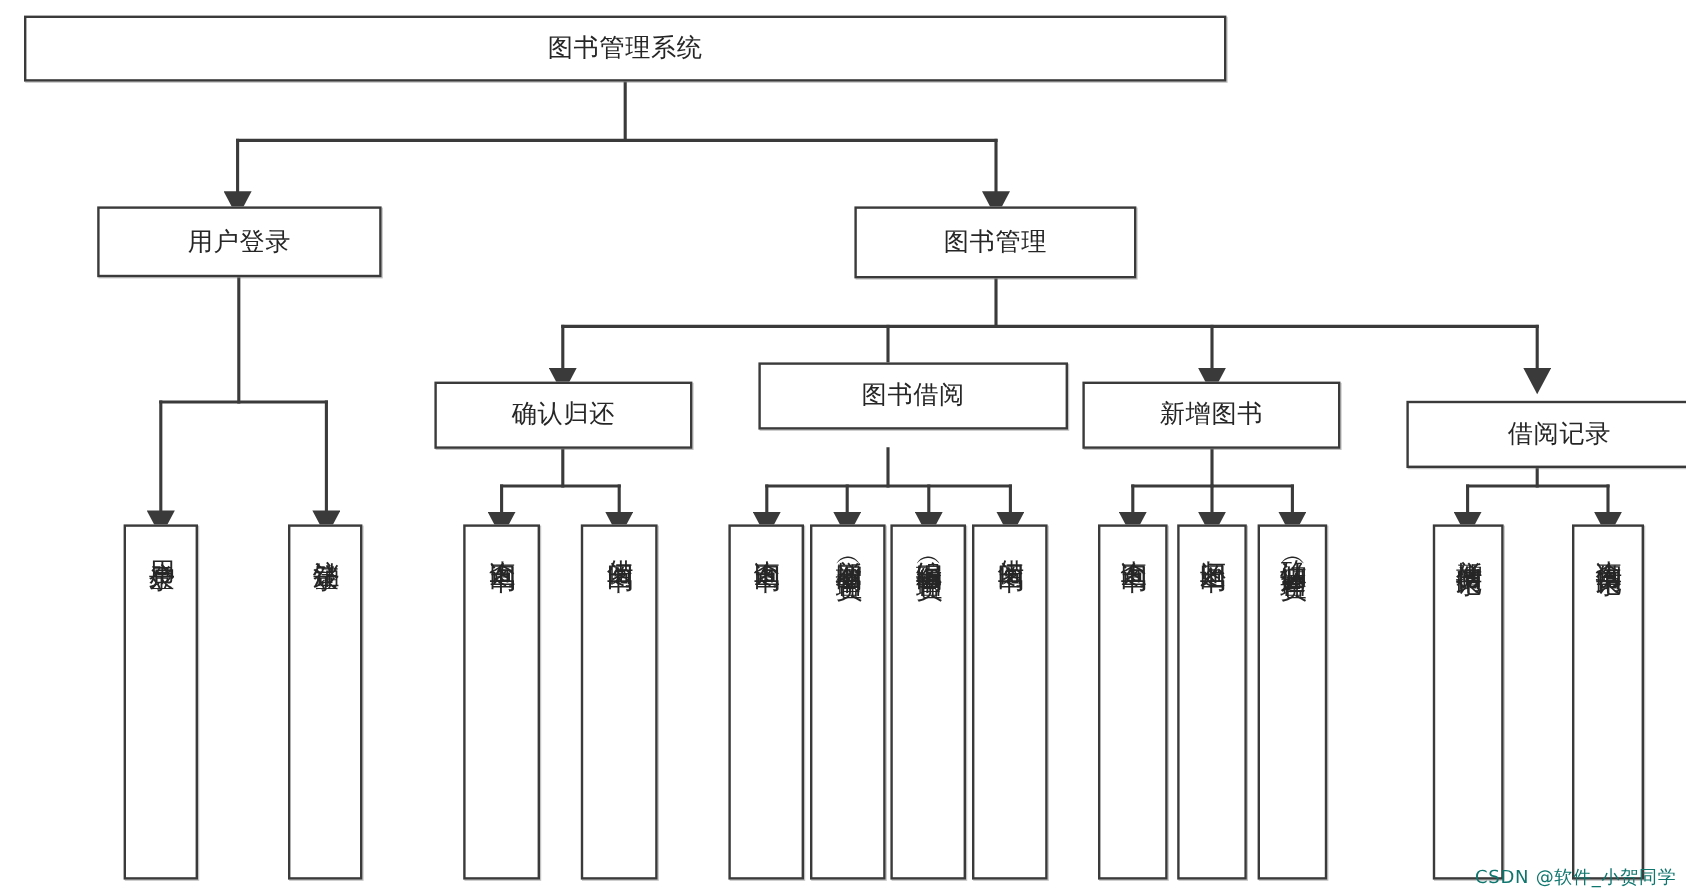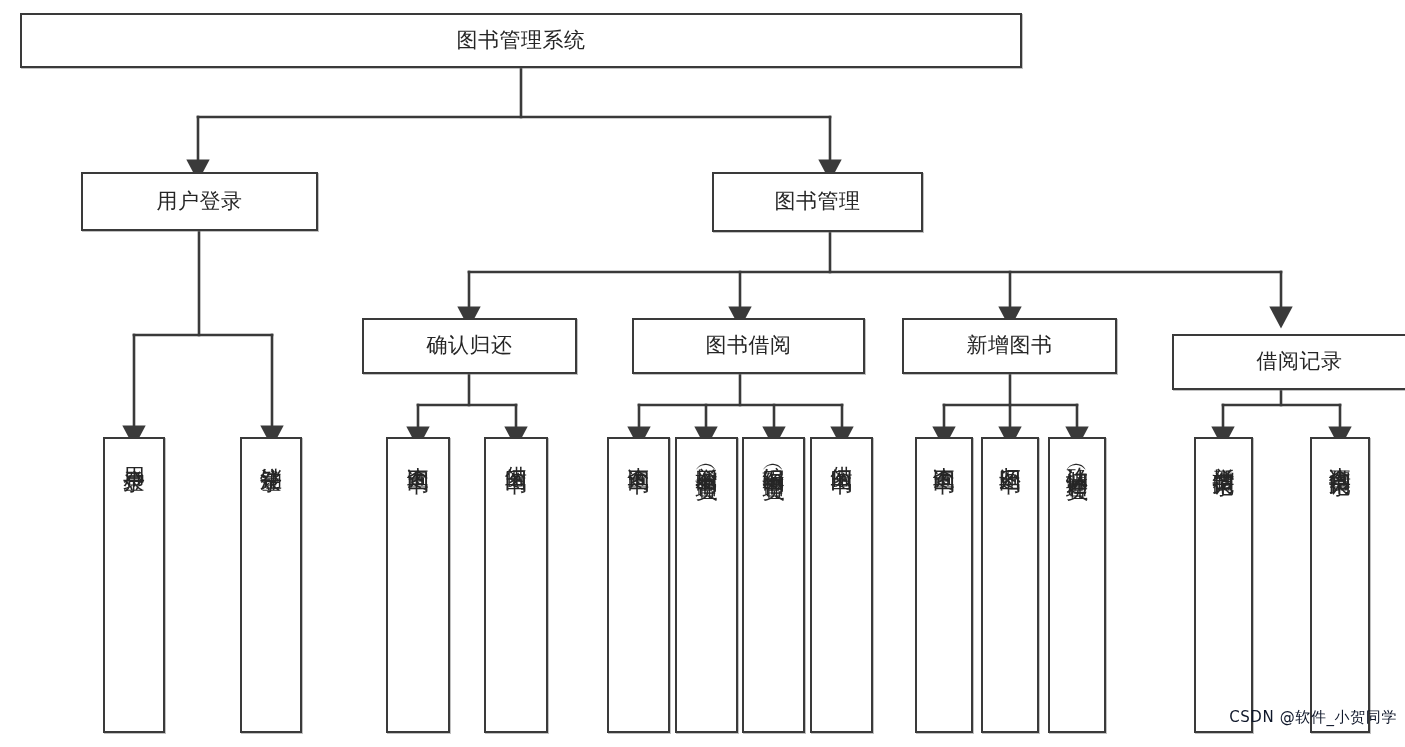--- a/index.html
+++ b/index.html
@@ -56,23 +56,23 @@
     text-orientation: upright;
     font-size: 22px;
     line-height: 1.08;
     letter-spacing: 2px;
     white-space: nowrap;
     max-height: 100%;
   }
   #watermark {
     position: absolute;
     right: 8px;
-    bottom: 20px;
+    bottom: 6px;
     font-size: 15px;
-    color: #0f172a;
+    color: #0f766e;
     letter-spacing: 0.6px;
     white-space: nowrap;
   }
 </style>
 </head>
 <body>
 
 <div id="diagram">
 
   <svg id="edges" viewBox="0 0 1405 747" xmlns="http://www.w3.org/2000/svg">
@@ -125,28 +125,28 @@
     </g>
   </svg>
 
   <div class="node horiz" style="left:20px; top:13px; width:1002px; height:55px;">
     <span class="label">图书管理系统</span>
   </div>
 
   <div class="node horiz" style="left:81px; top:172px; width:237px; height:59px;">
     <span class="label">用户登录</span>
   </div>
-  <div class="node horiz" style="left:712px; top:172px; width:211px; height:60px;">
+  <div class="node horiz" style="left:712px; top:172px; width:235px; height:60px;">
     <span class="label">图书管理</span>
   </div>
 
   <div class="node horiz" style="left:362px; top:318px; width:215px; height:56px;">
     <span class="label">确认归还</span>
   </div>
-  <div class="node horiz" style="left:632px; top:318px; width:233px; height:56px;">
+  <div class="node horiz" style="left:632px; top:302px; width:258px; height:56px;">
     <span class="label">图书借阅</span>
   </div>
   <div class="node horiz" style="left:902px; top:318px; width:215px; height:56px;">
     <span class="label">新增图书</span>
   </div>
   <div class="node horiz" style="left:1172px; top:334px; width:255px; height:56px;">
     <span class="label">借阅记录</span>
   </div>
 
   <div class="node vert" style="left:103px; top:437px; width:62px; height:296px;">

